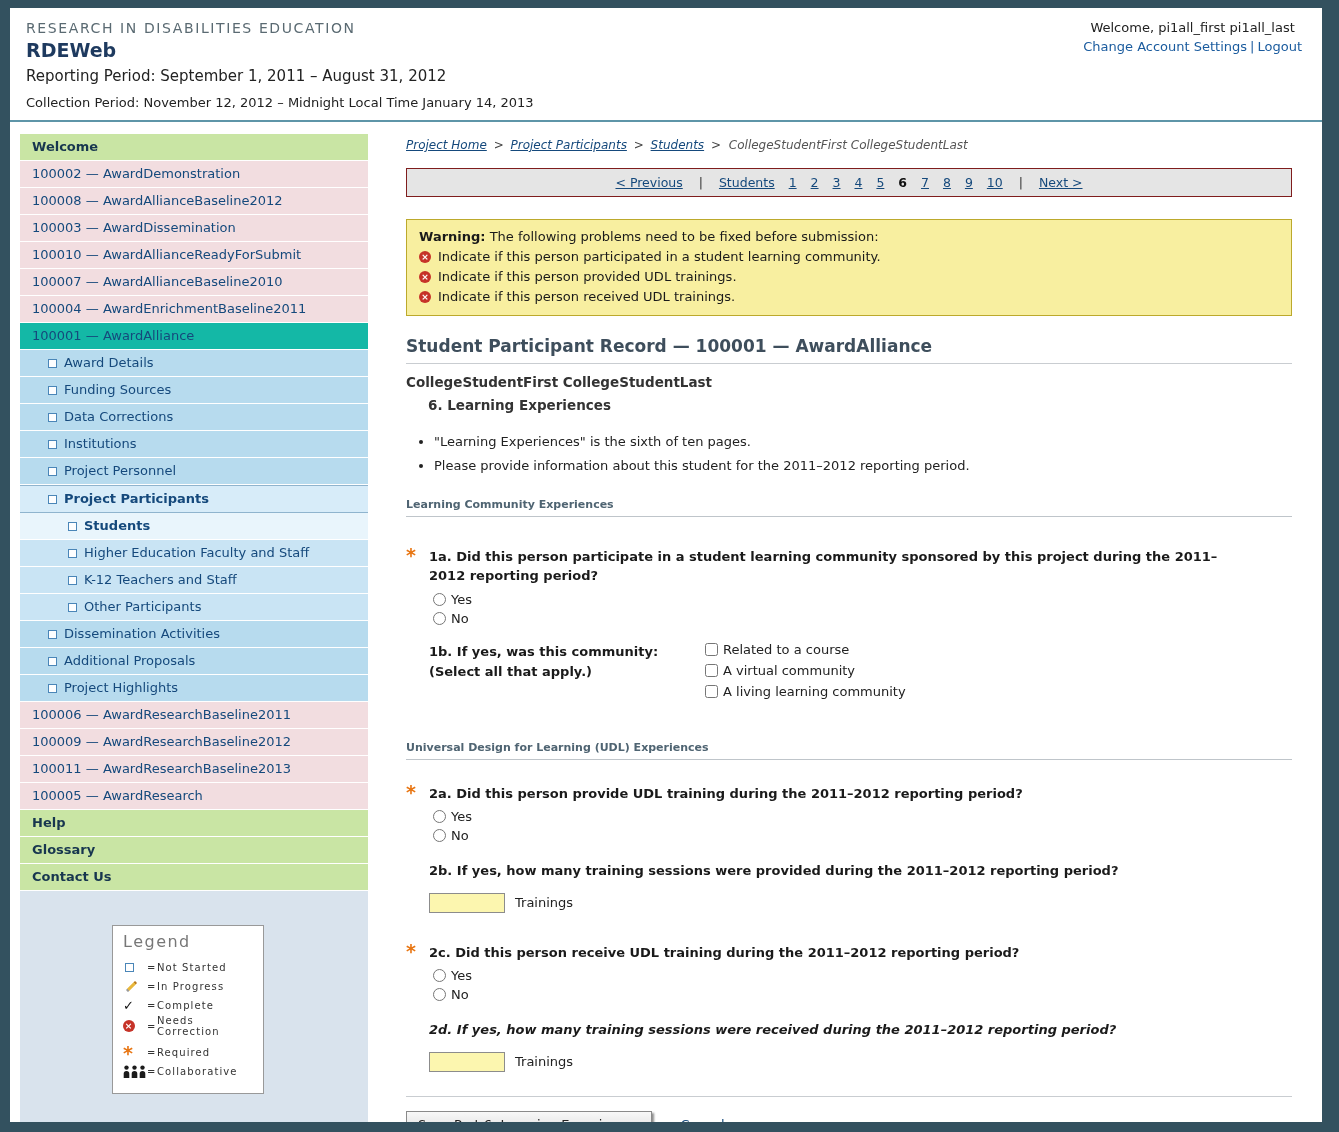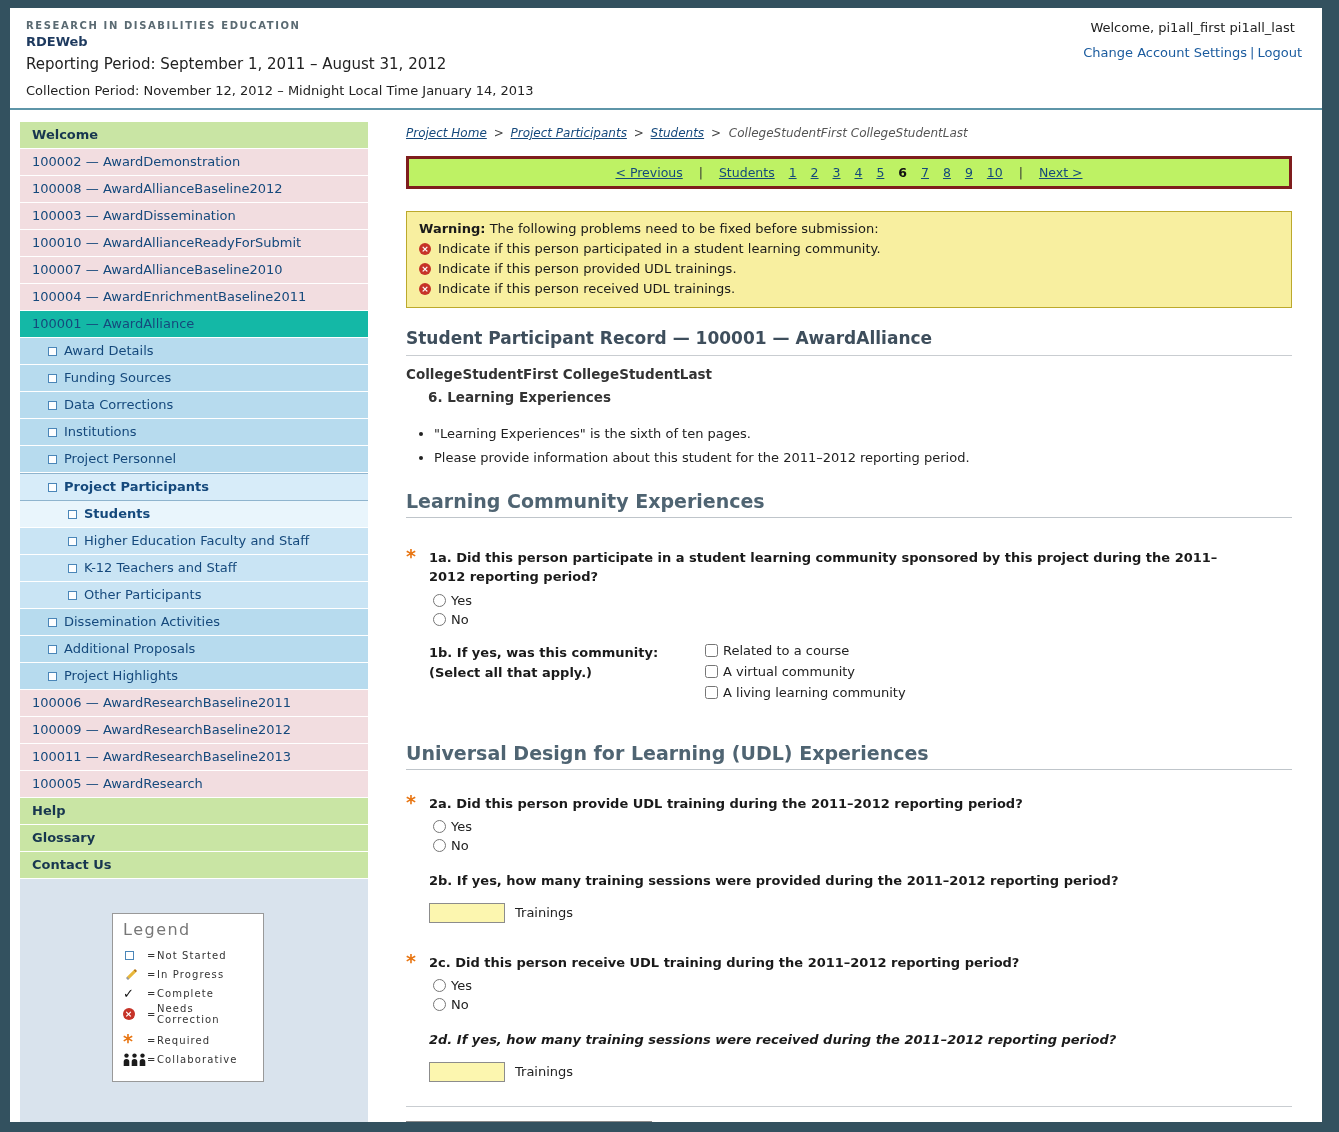--- a/index.html
+++ b/index.html
@@ -3,26 +3,26 @@
 <meta charset="utf-8">
 <style>
   * { box-sizing: border-box; margin: 0; padding: 0; }
   html,body { width:100%; }
   body { font-family: "DejaVu Sans", "Liberation Sans", sans-serif; background: #33515F; }
   .frame { width: 1339px; height: 1132px; background: #33515F; padding: 8px 17px 10px 10px; overflow: hidden; }
   .page { width: 100%; height: 100%; background: #fff; display: flex; flex-direction: column; overflow: hidden; }
 
   
   .header { position: relative; padding: 12px 14px 10px 16px; border-bottom: 2px solid #5E95A8; flex: 0 0 auto; background:#fff; }
-  .org { font-size: 10px; letter-spacing: 1.6px; color: #5A6A72; font-weight: bold; }
-  .app-title { font-size: 13px; font-weight: bold; color: #1E3A5F; margin-top: 3px; }
+  .org { font-size: 14px; letter-spacing: 1.6px; color: #5A6A72; font-weight: normal; }
+  .app-title { font-size: 19px; font-weight: bold; color: #1E3A5F; margin-top: 3px; }
   .reporting { font-size: 15px; color: #222; margin-top: 6px; }
   .collection { font-size: 13px; color: #222; margin-top: 10px; }
   .header-right { position: absolute; top: 12px; right: 20px; text-align: center; font-size: 13px; color: #222; }
-  .header-links { margin-top: 10px; }
+  .header-links { margin-top: 4px; }
   .header-links a { text-decoration: none; color: #1A5B9E; cursor: pointer; }
   .hl-sep { color: #1A5B9E; margin: 0 3px; }
   a { color: #15497C; text-decoration: underline; cursor: pointer; }
 
   
   .body { flex: 1; display: flex; padding-top: 12px; padding-left: 10px; min-height: 0; overflow: hidden; background:#fff; }
   .sidebar { flex: 0 0 348px; width: 348px; background: #D9E3ED; overflow: hidden; }
   .main { flex: 1; background: #fff; padding: 4px 30px 0 38px; font-size: 13px; color: #222; overflow: hidden; }
 
   
@@ -48,36 +48,36 @@
   .icon-asterisk { color: #E87511; font-weight: bold; font-size: 19px; line-height: 12px; }
   .icon-people svg { display:block; }
 
   
   .breadcrumb { font-size: 12px; color: #444; font-style: italic; }
   .breadcrumb a { margin: 0 2px; }
   .breadcrumb a:first-child { margin-left: 0; }
   .crumb-sep { color: #444; margin: 0 1px; }
   .crumb-current { color: #555; margin-left: 3px; }
 
-  .pager { margin-top: 16px; border: 3px solid #7f1d1d; background: #bef264; text-align: center; padding: 6px 0; font-size: 12.5px; color: #222; }
+  .pager { margin-top: 16px; border: 1px solid #7f1d1d; background: #e5e5e5; text-align: center; padding: 6px 0; font-size: 12.5px; color: #222; }
   .pager a { margin: 0 5px; }
   .pager .cur { font-weight: bold; color: #111; margin: 0 5px; }
   .pager .sep { margin: 0 7px; color: #333; }
 
   .warning-box { margin-top: 22px; background: #F8EFA0; border: 1px solid #BCA92C; padding: 9px 12px 11px; }
   .warning-head { font-size: 13px; color: #1a1a1a; }
   .warning-item { margin-top: 5px; display: flex; align-items: center; gap: 7px; font-size: 13px; color: #1a1a1a; }
 
   .record-title { margin-top: 20px; font-size: 17px; font-weight: bold; color: #3E4E5C; padding-bottom: 7px; border-bottom: 1px solid #C9CDD1; }
   .student-name { margin-top: 10px; font-weight: bold; font-size: 13.5px; color: #333; }
   .page-heading { margin-top: 7px; margin-left: 22px; font-weight: bold; font-size: 13.5px; color: #333; }
   .bullets { margin: 20px 0 0 28px; }
   .bullets li { margin-bottom: 5px; line-height: 1.45; }
 
-  .section-head { font-weight: bold; color: #4F6472; font-size: 19px; padding-bottom: 5px; border-bottom: 1px solid #BFC5CA; }
+  .section-head { font-weight: bold; color: #4F6472; font-size: 11px; padding-bottom: 5px; border-bottom: 1px solid #BFC5CA; }
   .section-community { margin-top: 22px; }
   .section-udl { margin-top: 36px; }
 
   .question { position: relative; padding-left: 23px; padding-right: 60px; font-weight: bold; line-height: 1.5; color: #1a1a1a; }
   .question .req { position: absolute; left: 0; top: 2px; }
   .q-1a { margin-top: 30px; }
   .q-2a { margin-top: 24px; }
   .q-2b { margin-top: 18px; }
   .q-2c { margin-top: 30px; }
   .q-2d { margin-top: 18px; font-style: italic; }

